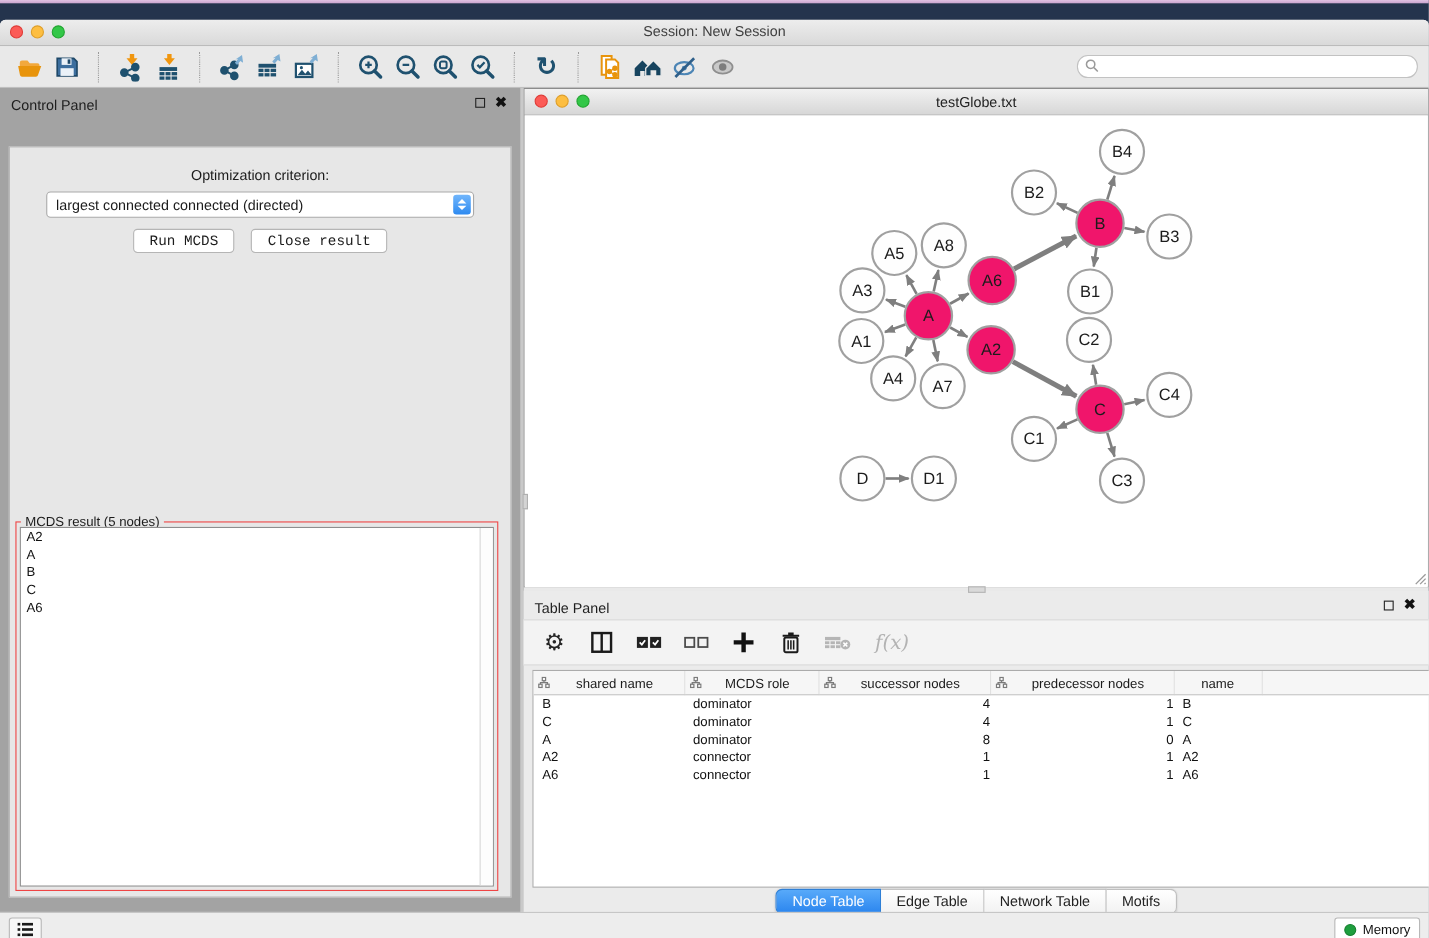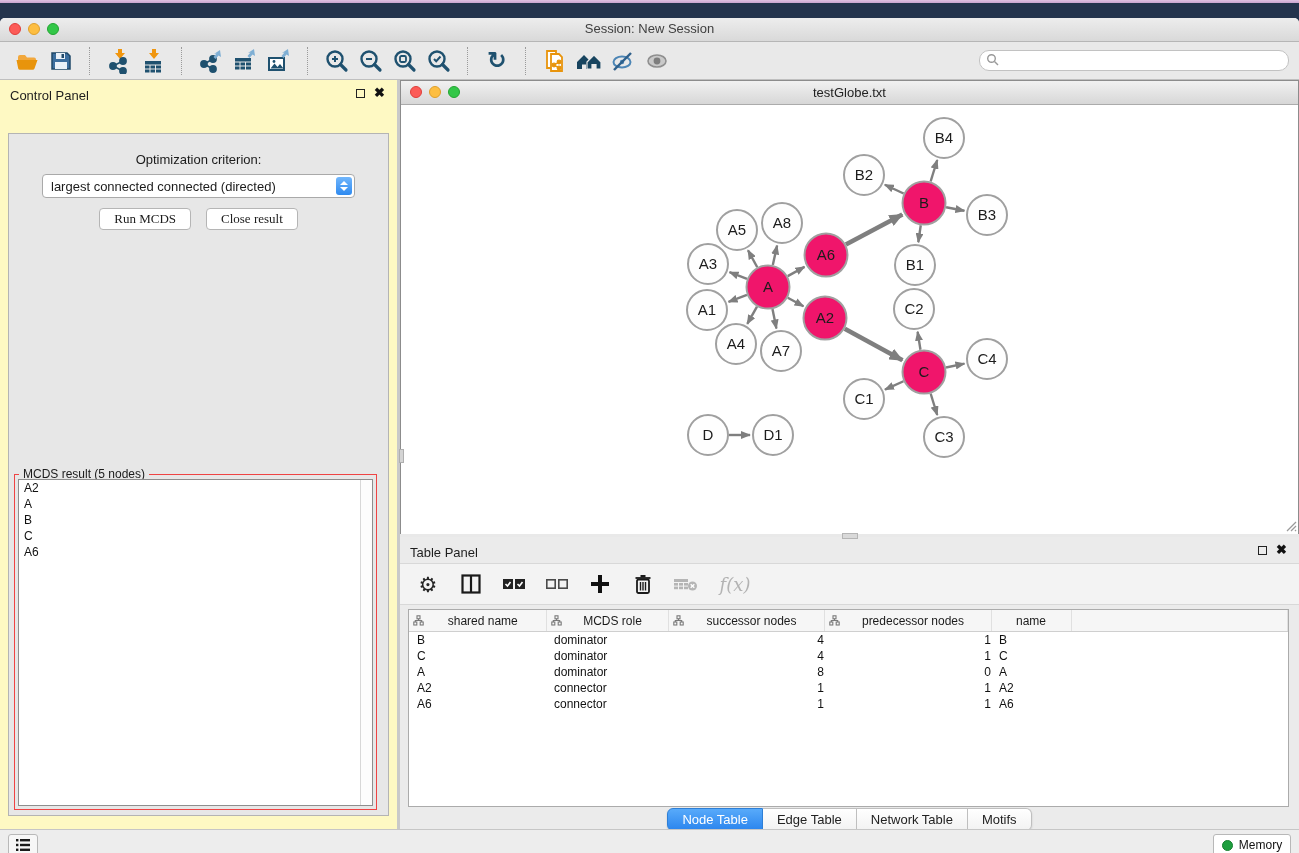--- a/index.html
+++ b/index.html
@@ -22,21 +22,21 @@
   .toolbar{position:relative;height:38px;background:#E9E9E9;border-bottom:1px solid #BFBFBF;display:flex;align-items:center;padding:0 10px;box-sizing:border-box;}
   .tb-btn{width:34px;height:30px;display:flex;align-items:center;justify-content:center;background:transparent;border:none;padding:0;}
   .tb-sep{width:1px;height:28px;border-left:1px dotted #9A9A9A;margin:0 11px;}
   .glyph{font-weight:bold;color:#1F516F;font-size:23px;line-height:23px;}
   .search-wrap{margin-left:auto;position:relative;}
   .search-input{width:278px;height:17px;border:1px solid #C2C2C2;border-radius:10px;background:#FFF;font-size:12px;padding:1px 8px 1px 22px;outline:none;color:#333;}
   .search-mag{position:absolute;left:7px;top:3px;}
 
   
   .main{position:absolute;top:62px;left:0;right:0;bottom:30px;display:flex;}
-  .control-panel{position:relative;width:400px;box-sizing:border-box;background:#fef9c3;border-right:3px solid #C9C9C9;}
+  .control-panel{position:relative;width:476px;box-sizing:border-box;background:#a3a3a3;border-right:3px solid #C9C9C9;}
   .right-area{position:relative;flex:1;}
 
   
   .panel-title{position:absolute;left:10px;top:8px;font-size:13px;color:#1E1E1E;}
   .panel-ctrls{position:absolute;right:12px;top:7px;display:flex;align-items:center;gap:9px;}
   .float-box{width:9px;height:9px;border:1.5px solid #222;box-sizing:border-box;background:transparent;}
   .close-x{font-size:13px;font-weight:bold;color:#111;line-height:12px;}
 
   .cp-tabs{position:absolute;top:32px;left:0;right:0;display:flex;justify-content:center;z-index:2;}
   .seg{display:inline-flex;}
@@ -46,21 +46,21 @@
   .seg .tab.active{background:linear-gradient(#6AB3FC,#2F8BF1);color:#FFF;border:1px solid #2E7FD6;border-radius:4px;margin-left:-1px;}
 
   .cp-content{position:absolute;left:8px;right:8px;top:53px;bottom:14px;border:1px solid #B4B4B4;background:#E7E7E7;}
   .opt-label{position:absolute;top:18px;left:0;right:0;text-align:center;font-size:13px;color:#1B1B1B;}
   .criterion-select{position:absolute;top:40px;left:33px;right:33px;height:22px;background:#FFF;border:1px solid #A9A9A9;border-radius:4px;display:flex;align-items:center;}
   .criterion-text{flex:1;font-size:13px;color:#1B1B1B;padding-left:8px;white-space:nowrap;overflow:hidden;}
   .stepper{width:16px;height:18px;margin-right:2px;border-radius:3px;background:linear-gradient(#71B6FC,#2E8AF0);display:flex;flex-direction:column;align-items:center;justify-content:center;gap:2px;}
   .caret-up{width:0;height:0;border-left:4px solid transparent;border-right:4px solid transparent;border-bottom:4px solid #FFF;}
   .caret-down{width:0;height:0;border-left:4px solid transparent;border-right:4px solid transparent;border-top:4px solid #FFF;}
   .cp-buttons{position:absolute;top:74px;left:0;right:0;display:flex;justify-content:center;gap:15px;}
-  .btn{background:#FFF;border:1px solid #B5B5B5;border-radius:4px;font-size:13px;color:#1B1B1B;height:22px;padding:0 14px;font-family:Liberation Serif, serif;}
+  .btn{background:#FFF;border:1px solid #B5B5B5;border-radius:4px;font-size:13px;color:#1B1B1B;height:22px;padding:0 14px;font-family:Liberation Mono, monospace;}
 
   .result-box{position:absolute;left:5px;right:11px;top:340px;bottom:5px;border:1px solid #ef4444;}
   .result-legend{position:absolute;top:-8px;left:4px;background:#E7E7E7;padding:0 4px;font-size:12px;color:#1B1B1B;}
   .result-list{position:absolute;left:3px;right:3px;top:4px;bottom:3px;background:#FFF;border:1px solid #8E8E8E;overflow:hidden;}
   .result-scroll{position:absolute;top:0;bottom:0;right:0;width:11px;border-left:1px solid #D8D8D8;background:#FDFDFD;}
   .result-item{font-size:12px;line-height:16px;padding:0 5px;color:#111;}
   .result-item:first-child{padding-top:3px;}
 
   
   .net-window{position:absolute;top:0;left:0;right:0;height:454px;box-sizing:border-box;border:1px solid #8C8C8C;background:#FFF;}

